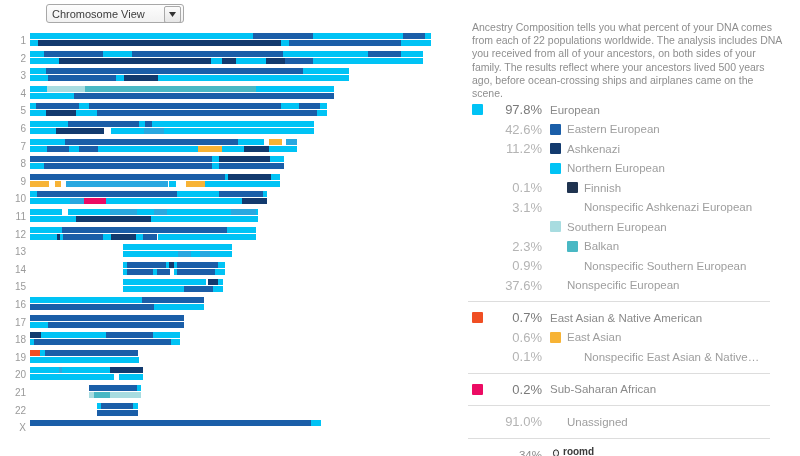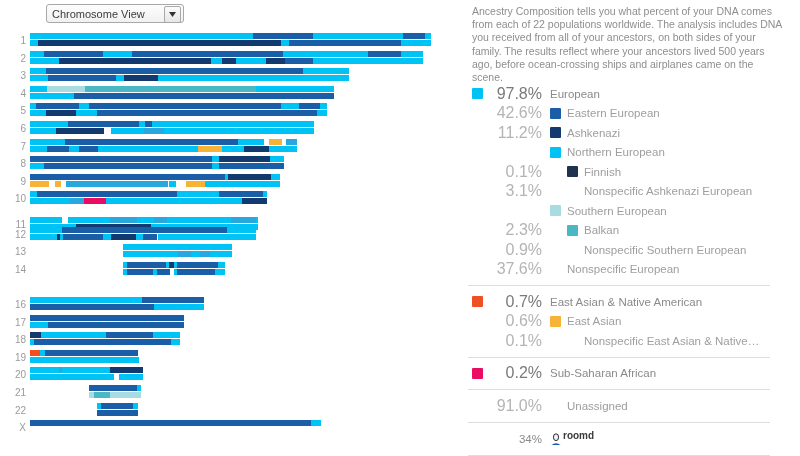--- a/index.html
+++ b/index.html
@@ -121,21 +121,21 @@
   }
   .strand.top { top: 1px; }
   .strand.bot { top: 8px; }
   .seg {
     position: absolute;
     top: 0; height: 6px;
   }
 
   
   #right-pane {
-    position: absolute; left: 464px; top: 0;
+    position: absolute; left: 464px; top: 16px;
     width: 336px; height: 396px;
     background: #ffffff;
   }
   #intro {
     position: absolute;
     left: 8px; top: 5px;
     width: 312px;
     font-size: 10.5px;
     line-height: 13.2px;
     color: #8e8e8e;
@@ -151,21 +151,21 @@
     height: 19.5px;
     display: flex;
     align-items: center;
     font-size: 11.5px;
     white-space: nowrap;
   }
   .pct {
     position: absolute;
     width: 54px;
     text-align: right;
-    font-size: 16px;
+    font-size: 13px;
   }
   .sw {
     position: absolute;
     width: 11px; height: 11px;
     border-radius: 1px;
   }
   .lbl {
     position: absolute;
     font-size: 11.5px;
   }
@@ -404,21 +404,21 @@
             <div class="seg" style="left: 262.982px; width: 3.54795px; background: rgb(0, 195, 245);"></div>
           </div>
           <div class="strand bot">
             <div class="seg" style="left: 30px; width: 40.2101px; background: rgb(0, 195, 245);"></div>
             <div class="seg" style="left: 70.2101px; width: 14.1918px; background: rgb(41, 168, 224);"></div>
             <div class="seg" style="left: 84.4019px; width: 21.2877px; background: rgb(236, 11, 99);"></div>
             <div class="seg" style="left: 105.69px; width: 136.005px; background: rgb(0, 195, 245);"></div>
             <div class="seg" style="left: 241.694px; width: 24.8356px; background: rgb(18, 58, 110);"></div>
           </div>
         </div>
-        <div class="chrom-row" style="top: 176px; margin-top: 8px;">
+        <div class="chrom-row" style="top: 176px;">
           <div class="chrom-label">11</div>
           <div class="strand top">
             <div class="seg" style="left: 30px; width: 31.899px; background: rgb(0, 195, 245);"></div>
             <div class="seg" style="left: 61.899px; width: 5.69625px; background: rgb(255, 255, 255);"></div>
             <div class="seg" style="left: 67.5952px; width: 42.1522px; background: rgb(0, 195, 245);"></div>
             <div class="seg" style="left: 109.748px; width: 27.342px; background: rgb(41, 168, 224);"></div>
             <div class="seg" style="left: 137.089px; width: 17.0888px; background: rgb(0, 195, 245);"></div>
             <div class="seg" style="left: 154.178px; width: 12.5317px; background: rgb(41, 168, 224);"></div>
             <div class="seg" style="left: 166.71px; width: 63.798px; background: rgb(0, 195, 245);"></div>
             <div class="seg" style="left: 230.508px; width: 25.0635px; background: rgb(41, 168, 224);"></div>
@@ -477,20 +477,34 @@
             <div class="seg" style="left: 123.31px; width: 4.0796px; background: rgb(0, 195, 245);"></div>
             <div class="seg" style="left: 127.39px; width: 25.4975px; background: rgb(26, 94, 168);"></div>
             <div class="seg" style="left: 152.887px; width: 4.58955px; background: rgb(0, 195, 245);"></div>
             <div class="seg" style="left: 157.477px; width: 12.7487px; background: rgb(26, 94, 168);"></div>
             <div class="seg" style="left: 170.225px; width: 4.0796px; background: rgb(255, 255, 255);"></div>
             <div class="seg" style="left: 174.305px; width: 2.54975px; background: rgb(0, 195, 245);"></div>
             <div class="seg" style="left: 176.855px; width: 38.2463px; background: rgb(26, 94, 168);"></div>
             <div class="seg" style="left: 215.101px; width: 10.199px; background: rgb(0, 195, 245);"></div>
           </div>
         </div>
+        <div class="chrom-row" style="top: 246.4px;">
+          <div class="chrom-label">15</div>
+          <div class="strand top">
+            <div class="seg" style="left: 123.31px; width: 82.3515px; background: rgb(0, 195, 245);"></div>
+            <div class="seg" style="left: 205.661px; width: 2.4955px; background: rgb(255, 255, 255);"></div>
+            <div class="seg" style="left: 208.157px; width: 9.4829px; background: rgb(18, 58, 110);"></div>
+            <div class="seg" style="left: 217.64px; width: 5.4901px; background: rgb(0, 195, 245);"></div>
+          </div>
+          <div class="strand bot">
+            <div class="seg" style="left: 123.31px; width: 60.8902px; background: rgb(0, 195, 245);"></div>
+            <div class="seg" style="left: 184.2px; width: 28.9478px; background: rgb(26, 94, 168);"></div>
+            <div class="seg" style="left: 213.148px; width: 9.982px; background: rgb(0, 195, 245);"></div>
+          </div>
+        </div>
         <div class="chrom-row" style="top: 264px;">
           <div class="chrom-label">16</div>
           <div class="strand top">
             <div class="seg" style="left: 30px; width: 111.972px; background: rgb(0, 195, 245);"></div>
             <div class="seg" style="left: 141.972px; width: 61.628px; background: rgb(26, 94, 168);"></div>
           </div>
           <div class="strand bot">
             <div class="seg" style="left: 30px; width: 124.124px; background: rgb(26, 94, 168);"></div>
             <div class="seg" style="left: 154.124px; width: 49.476px; background: rgb(0, 195, 245);"></div>
           </div>

